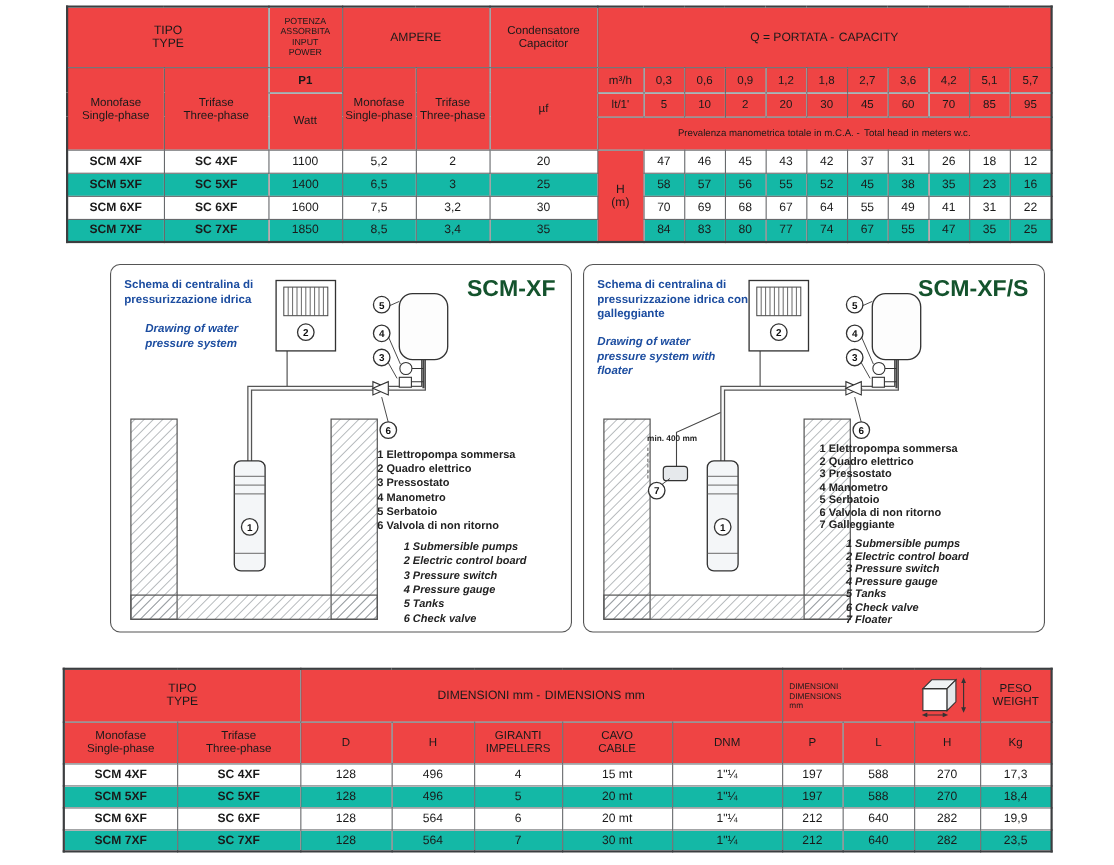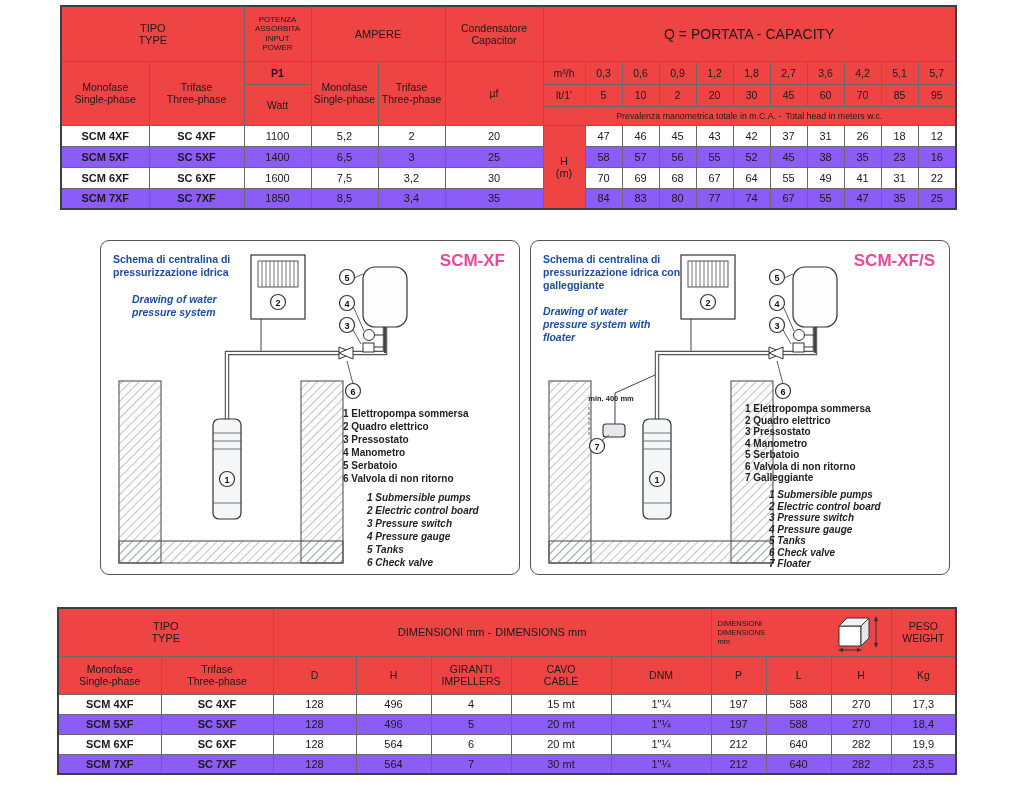--- a/index.html
+++ b/index.html
@@ -10,54 +10,54 @@
   }
   .abs { position:absolute; }
 
   
   table { border-collapse:collapse; table-layout:fixed; border:2px solid #3c3e40; background:#fff; }
   td {
     border:1px solid #67696c; text-align:center; vertical-align:middle;
     font-size:11px; padding:0 2px; overflow:hidden;
   }
   .hdr { background:#ef4444; }
-  tr.stripe td:not(.hdr) { background:#8b5cf6;margin-left:36px; }
+  tr.stripe td:not(.hdr) { background:#14b8a6;margin-left:36px; }
   .it { }
   .b  { font-weight:700; }
   .blk { display:block; }
   .sm  { font-size:10.5px; }
   .t1 { left:60px; top:5px;   width:895px; }
   .t2 { left:57px; top:607px; width:898px; }
   .t1 tr.rA td { height:55px; }
   .t1 tr.rB td { height:23px; font-size:10.5px; }
   .t1 tr.rC td { height:22px; font-size:10.5px; }
-  .t1 tr.rD td { height:19px; }
+  .t1 tr.rD td { height:30px; }
   .t1 tr.data td { height:21px; }
   .potenza span { display:block; width:50px; margin:0 auto; font-size:8px; line-height:9.5px; }
-  .portata { font-size:14px;text-align:center; }
+  .portata { font-size:11px;text-align:center; }
   .prev { font-size:8.8px; }
   .gap { margin-left:4px; }
   .t2 tr.rA td { height:48px; }
   .t2 tr.rB td { height:38px; font-size:10.5px; }
   .t2 tr.data td { height:20px; }
   .dimbox { padding:2px 6px; }
   .dimbox .wrap { display:flex; align-items:center; justify-content:space-between; }
   .dimtext { text-align:left; font-size:7.5px; line-height:9px; }
 
   
   .diagram-box {
     position:absolute; width:420px; height:335px;
     border:1.3px solid #555; border-radius:9px; background:#fff;
   }
   .box-left  { left:100px; top:240px; }
   .box-right { left:530px; top:240px; }
   .diag-svg { position:absolute; left:0; top:0; width:420px; height:335px; }
   .dg-head { position:absolute; color:#1c4da0; font-weight:700; font-size:10.5px; line-height:13px; }
   .dg-head-en { font-style:italic; }
-  .dg-title { position:absolute; right:14px; top:10px; font-weight:700; font-size:17px; color:#ec4899; }
+  .dg-title { position:absolute; right:14px; top:10px; font-weight:700; font-size:21px; color:#14532d; }
   .legend { position:absolute; font-size:10px; font-weight:700; color:#222; }
   .legend div { line-height:13px; }
   .legend-en { font-style:italic;padding-left:24px; }
   .box-right .legend div { line-height:11.5px; }
 
   
   .pipe-o { stroke:#555; stroke-width:4.5; fill:none; }
   .pipe-i { stroke:#fafafa; stroke-width:2.2; fill:none; }
   .mk  { fill:#fff; stroke:#333; stroke-width:1.2; }
   .mkt { font:700 9px "Liberation Sans", sans-serif; text-anchor:middle; fill:#111; }

